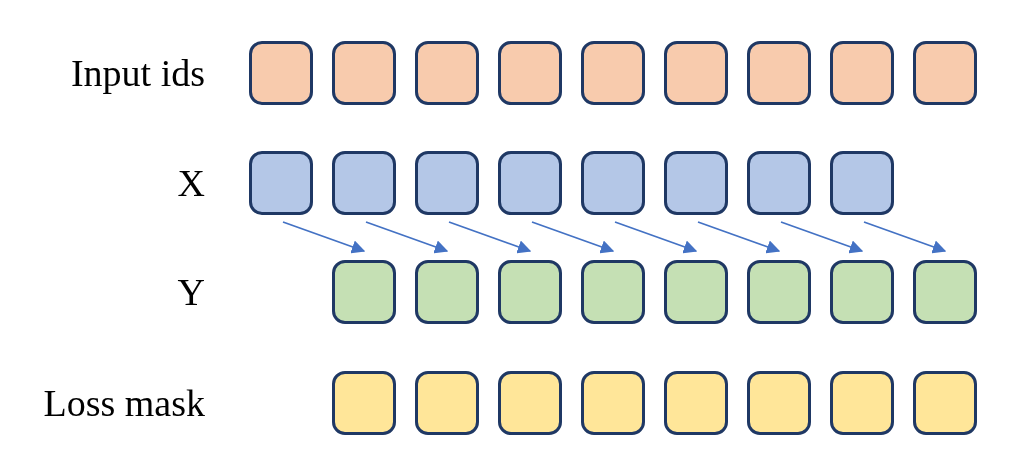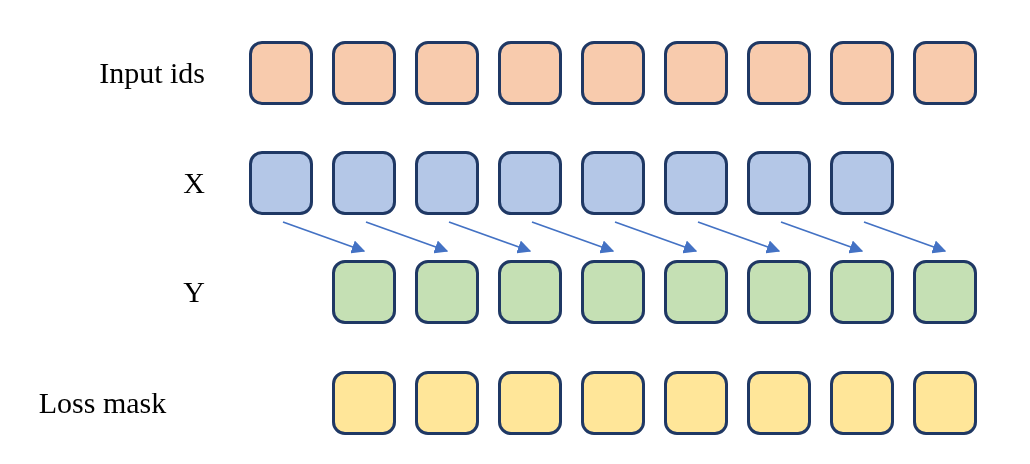--- a/index.html
+++ b/index.html
@@ -13,21 +13,21 @@
     width: 1030px;
     height: 464px;
     background: #ffffff;
     overflow: hidden;
   }
   .row-label {
     position: absolute;
     left: 0;
     width: 205px;
     text-align: right;
-    font-size: 30px;
+    font-size: 38px;
     line-height: 64px;
     color: #000000;
     white-space: nowrap;
     user-select: none;
   }
   .token-box {
     position: absolute;
     width: 64px;
     height: 64px;
     box-sizing: border-box;
@@ -70,21 +70,21 @@
       <div class="token-box" style="left: 830px; top: 151px; background: rgb(180, 199, 231); border-color: rgb(31, 56, 100);"></div>
       <div class="row-label" style="top: 260px;">Y</div>
       <div class="token-box" style="left: 332px; top: 260px; background: rgb(197, 224, 180); border-color: rgb(31, 56, 100);"></div>
       <div class="token-box" style="left: 415px; top: 260px; background: rgb(197, 224, 180); border-color: rgb(31, 56, 100);"></div>
       <div class="token-box" style="left: 498px; top: 260px; background: rgb(197, 224, 180); border-color: rgb(31, 56, 100);"></div>
       <div class="token-box" style="left: 581px; top: 260px; background: rgb(197, 224, 180); border-color: rgb(31, 56, 100);"></div>
       <div class="token-box" style="left: 664px; top: 260px; background: rgb(197, 224, 180); border-color: rgb(31, 56, 100);"></div>
       <div class="token-box" style="left: 747px; top: 260px; background: rgb(197, 224, 180); border-color: rgb(31, 56, 100);"></div>
       <div class="token-box" style="left: 830px; top: 260px; background: rgb(197, 224, 180); border-color: rgb(31, 56, 100);"></div>
       <div class="token-box" style="left: 913px; top: 260px; background: rgb(197, 224, 180); border-color: rgb(31, 56, 100);"></div>
-      <div class="row-label" style="top: 371px; text-align: center;">Loss mask</div>
+      <div class="row-label" style="top: 371px;">Loss mask</div>
       <div class="token-box" style="left: 332px; top: 371px; background: rgb(255, 230, 153); border-color: rgb(31, 56, 100);"></div>
       <div class="token-box" style="left: 415px; top: 371px; background: rgb(255, 230, 153); border-color: rgb(31, 56, 100);"></div>
       <div class="token-box" style="left: 498px; top: 371px; background: rgb(255, 230, 153); border-color: rgb(31, 56, 100);"></div>
       <div class="token-box" style="left: 581px; top: 371px; background: rgb(255, 230, 153); border-color: rgb(31, 56, 100);"></div>
       <div class="token-box" style="left: 664px; top: 371px; background: rgb(255, 230, 153); border-color: rgb(31, 56, 100);"></div>
       <div class="token-box" style="left: 747px; top: 371px; background: rgb(255, 230, 153); border-color: rgb(31, 56, 100);"></div>
       <div class="token-box" style="left: 830px; top: 371px; background: rgb(255, 230, 153); border-color: rgb(31, 56, 100);"></div>
       <div class="token-box" style="left: 913px; top: 371px; background: rgb(255, 230, 153); border-color: rgb(31, 56, 100);"></div>
     </div>
   <svg id="arrow-layer" width="1030" height="464" viewBox="0 0 1030 464" xmlns="http://www.w3.org/2000/svg">

